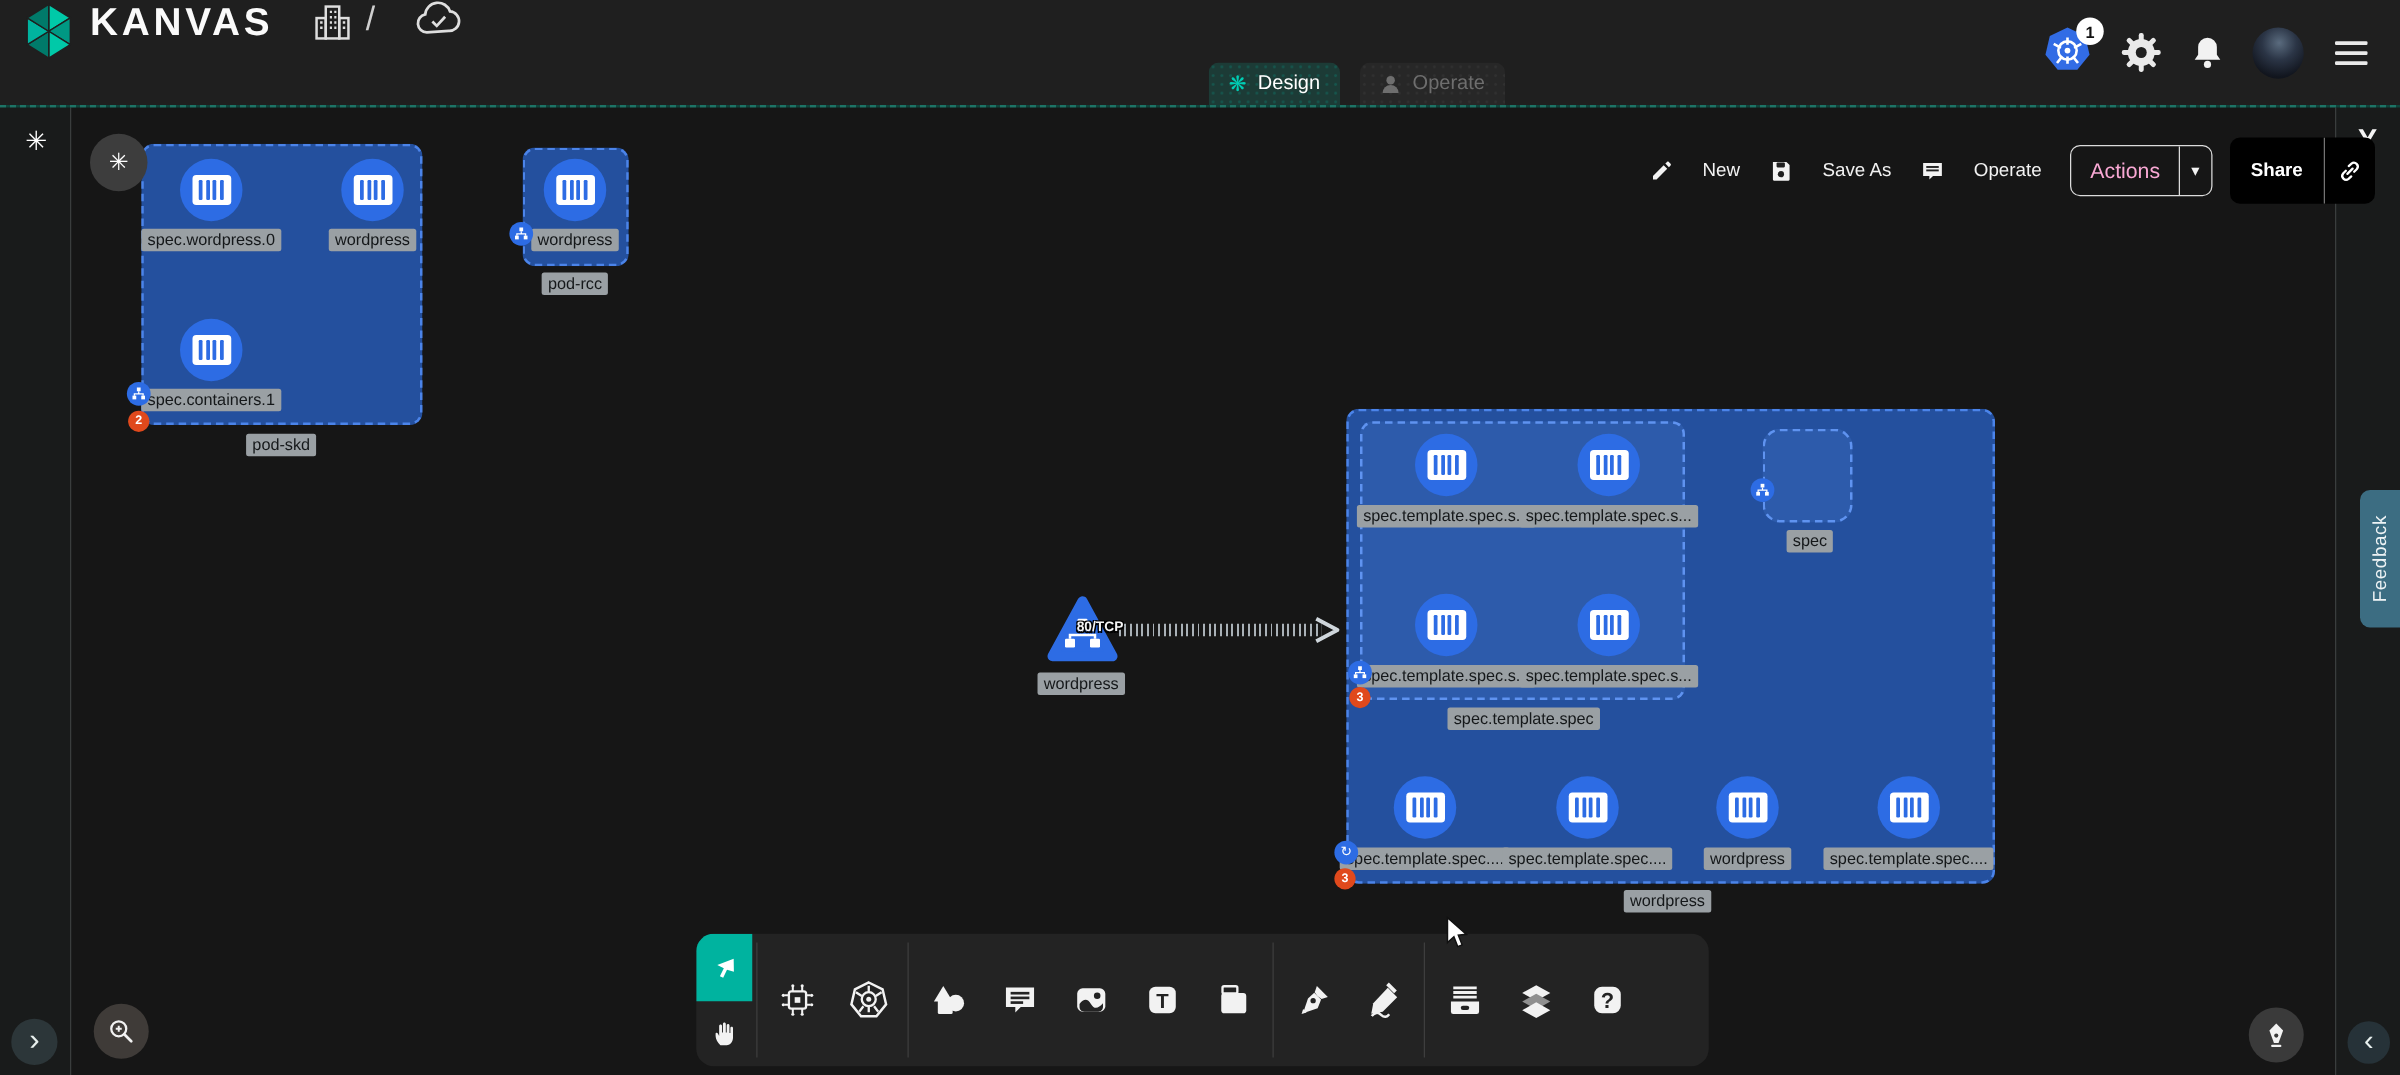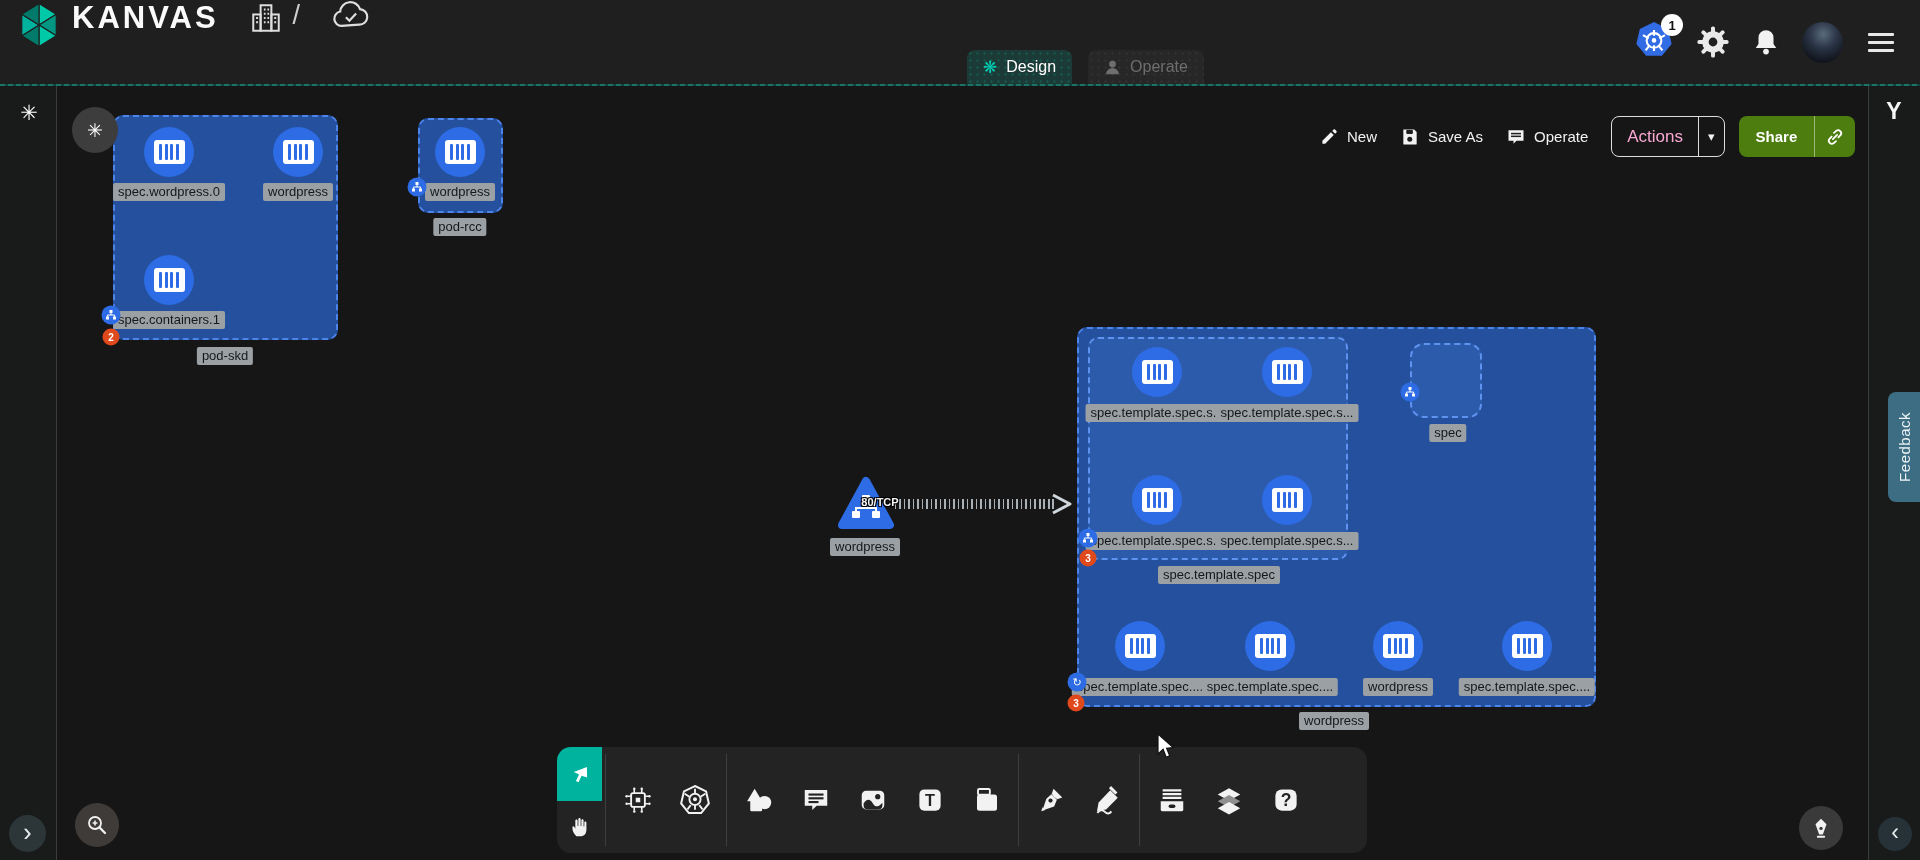--- a/index.html
+++ b/index.html
@@ -36,25 +36,25 @@
   .tabs { position:absolute; left:967px; top:50px; display:flex; gap:16px; height:34px; z-index:41; }
   .tab { display:flex; align-items:center; gap:9px; padding:0 16px; border-radius:8px 8px 0 0; font-size:16px; }
   .tab.active { background:#1c3b36; color:#fff;
     background-image: radial-gradient(rgba(0,179,159,.22) 1px, transparent 1.2px); background-size:7px 7px; }
   .tab.inactive { background:#272727; color:#6e6e6e;
     background-image: radial-gradient(rgba(255,255,255,.045) 1px, transparent 1.2px); background-size:7px 7px; }
   .tab-flower { color:#00cdb4; font-size:17px; line-height:1; }
 
   
   .actionbar { position:absolute; top:116px; left:1320px; height:41px; display:flex; align-items:center; gap:23px; z-index:30; }
-  .txtbtn { display:flex; align-items:center; gap:8px; color:#f2f2f2; font-size:15px; cursor:default; }
+  .txtbtn { display:flex; align-items:center; gap:23px; color:#f2f2f2; font-size:15px; cursor:default; }
   .split-outline { display:flex; align-items:stretch; height:41px; border:1.5px solid #dcdcdc; border-radius:8px; overflow:hidden; }
   .split-outline .main { display:flex; align-items:center; padding:0 15px; font-size:17px; color:#f9a8d4; }
   .split-outline .caretpart { display:flex; align-items:center; padding:0 9px; border-left:1.5px solid #dcdcdc; color:#f2f2f2; font-size:13px; }
-  .split-share { display:flex; align-items:stretch; height:41px; border-radius:8px; overflow:hidden; background:#4d7c0f; margin-left:-9px; }
+  .split-share { display:flex; align-items:stretch; height:53px; border-radius:8px; overflow:hidden; background:#000000; margin-left:-9px; }
   .split-share .main { display:flex; align-items:center; padding:0 17px; font-size:15px; font-weight:bold; color:#fff; }
   .split-share .linkpart { display:flex; align-items:center; padding:0 10px; border-left:1px solid rgba(255,255,255,.45); }
 
   
   .group { position:absolute; border:2px dashed #4b84ea; background:#24509e; border-radius:10px; }
   .subgroup { position:absolute; border:2px dashed #5f93f0; background:#2d5bab; border-radius:10px; }
   .cnode { position:absolute; width:50px; height:50px; border-radius:50%; background:#2d6ce4;
     display:flex; align-items:center; justify-content:center; }
   .crate { width:31px; height:24px; background:#fff; border-radius:3px; display:flex; align-items:center; justify-content:center; gap:2.5px; }
   .crate i { display:block; width:3px; height:16px; background:#2d6ce4; border-radius:1px; }

